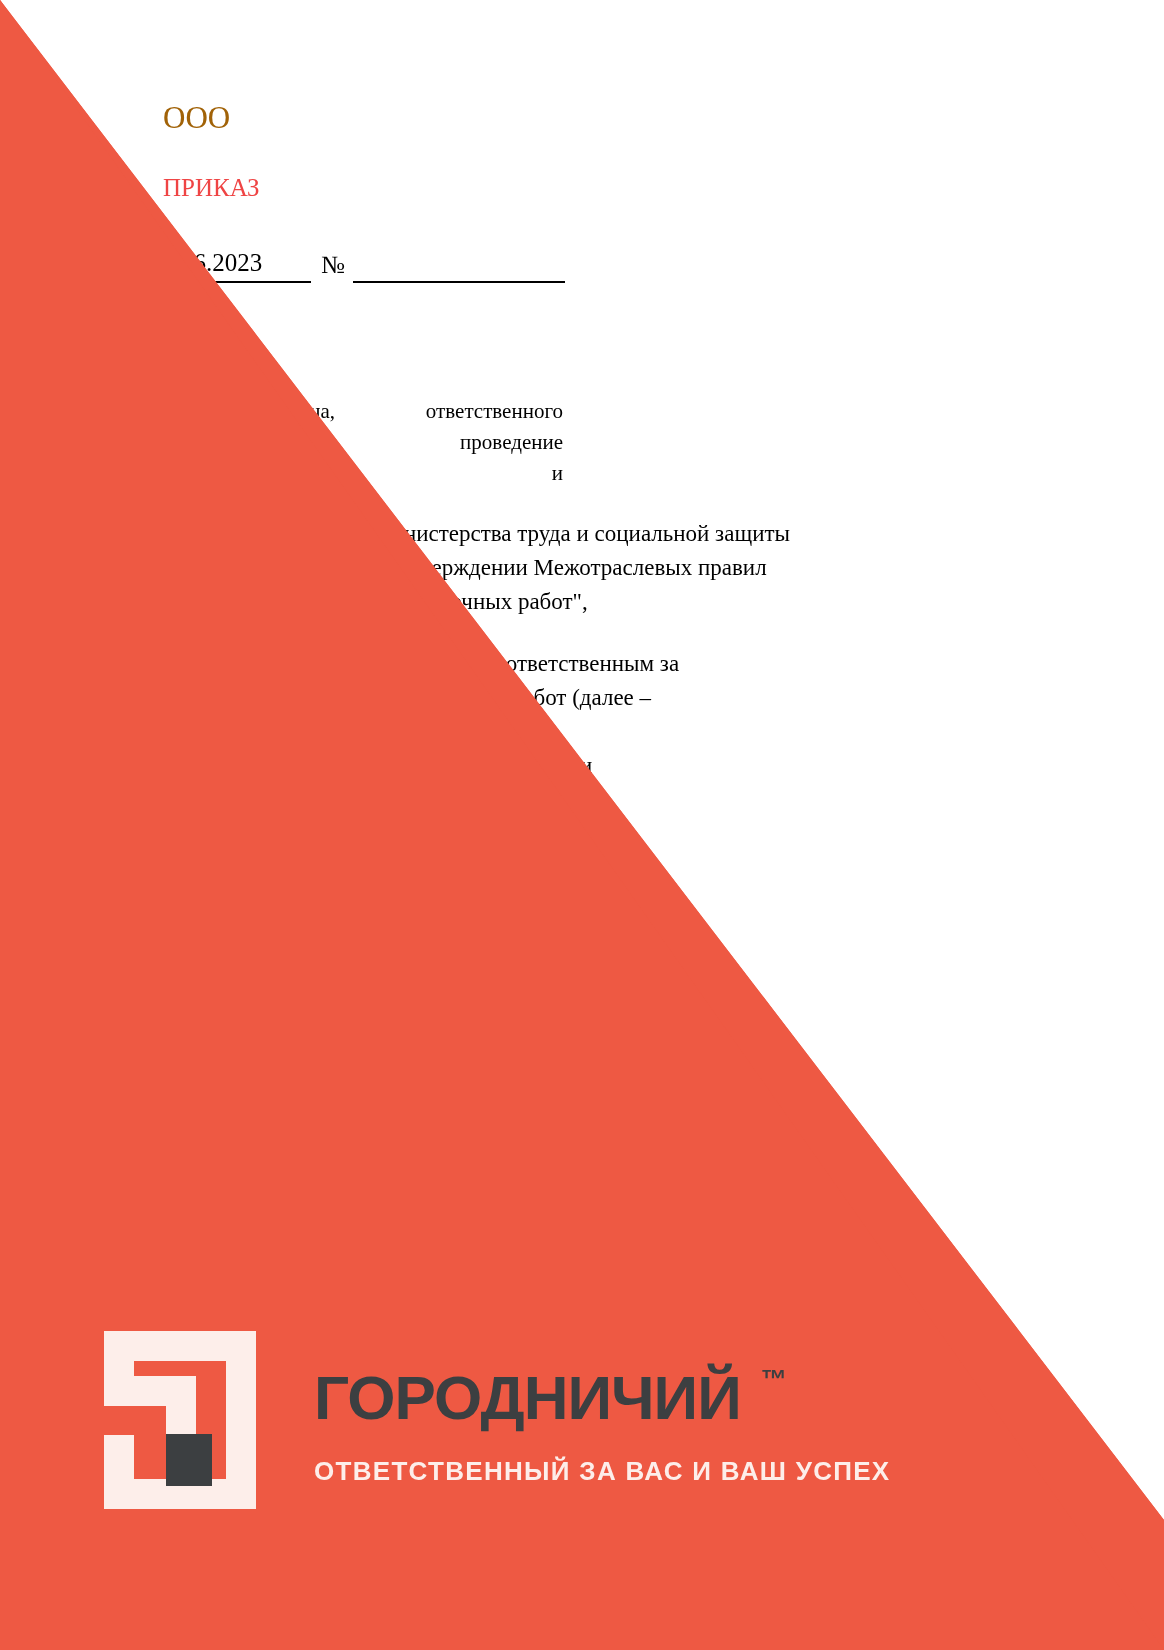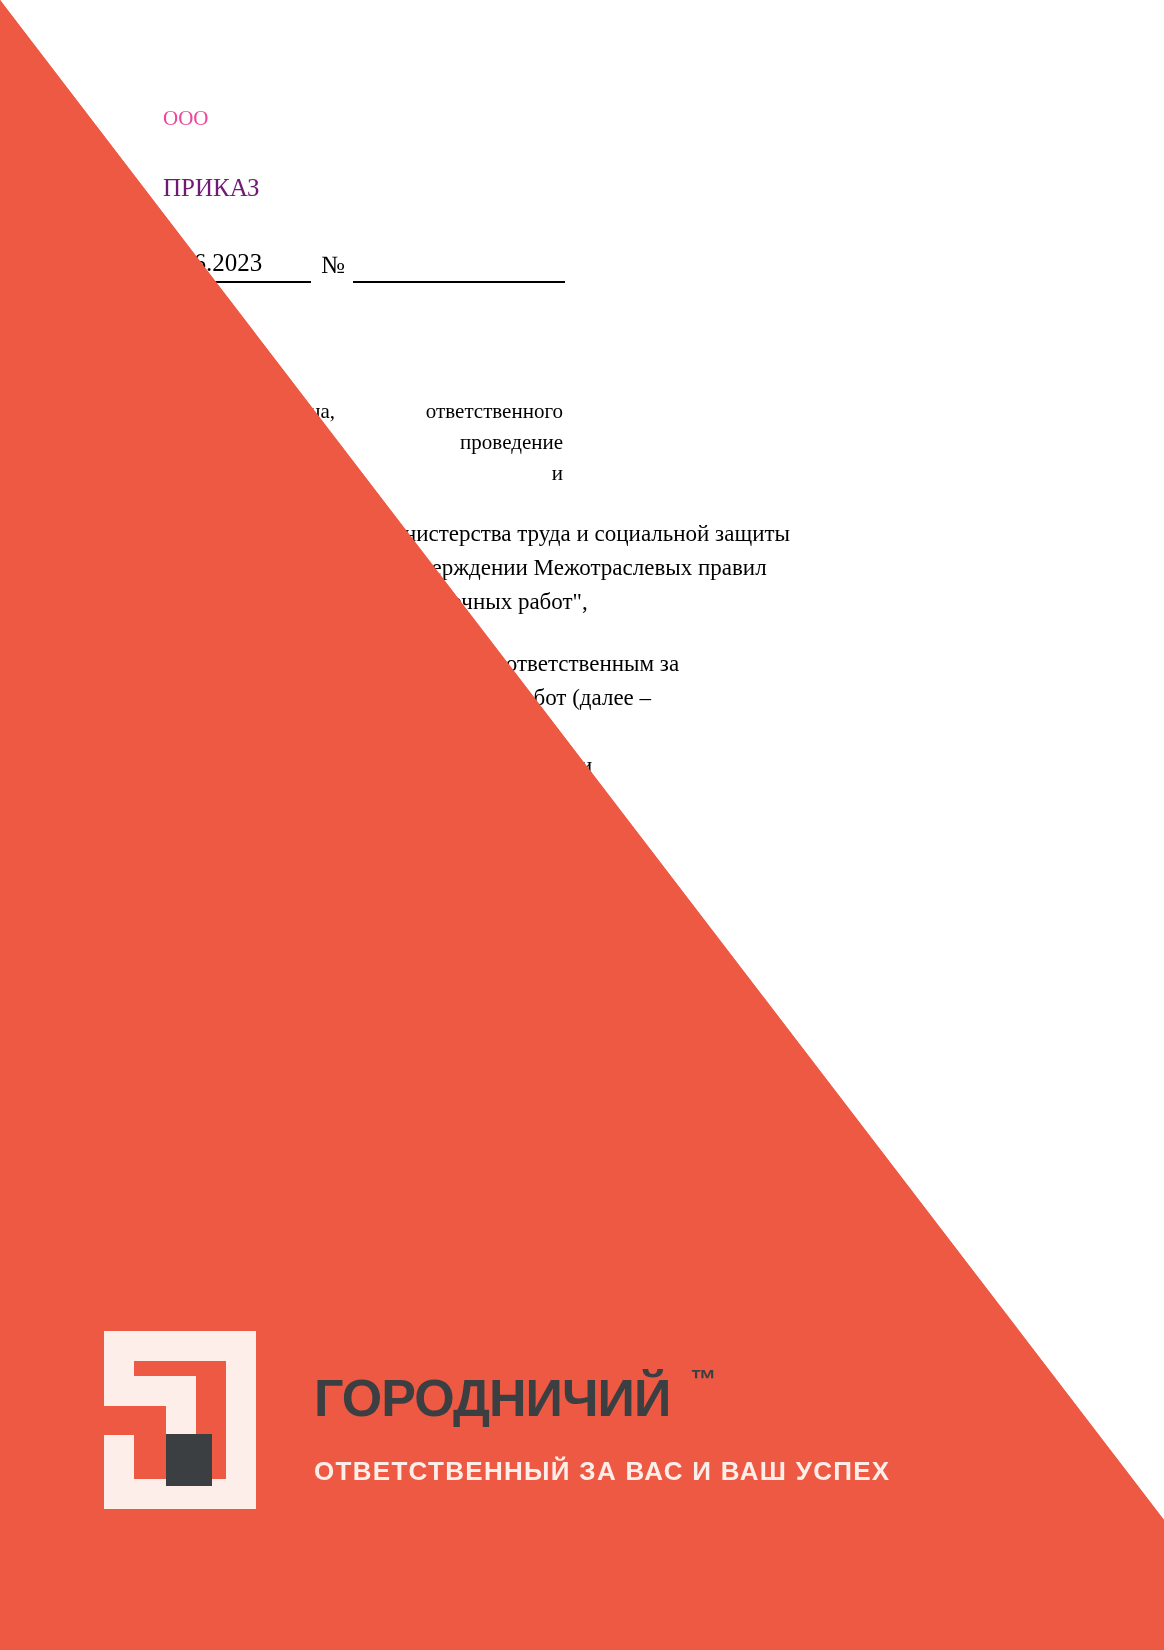--- a/index.html
+++ b/index.html
@@ -21,30 +21,30 @@
   }
 
   .doc-body {
     position: absolute;
     left: 163px;
     top: 100px;
     width: 882px;
   }
 
   .org-line {
-    font-size: 21px;
+    font-size: 31px;
     line-height: 36px;
-    color: #ec4899;
+    color: #a16207;
     white-space: pre;
   }
 
   .doc-title {
     font-size: 25px;
     line-height: 36px;
-    color: #701a75;
+    color: #ef4444;
     margin-top: 34px;
   }
 
   .date-row {
     margin-top: 40px;
     font-size: 25px;
     line-height: 34px;
     color: #000;
     display: flex;
     align-items: flex-end;
@@ -148,21 +148,21 @@
     background: #3c3f41;
   }
   #logo-text {
     position: relative;
     margin-left: 58px;
     padding-top: 4px;
   }
   .wordmark {
     font-family: "Liberation Sans", "DejaVu Sans", sans-serif;
     font-weight: bold;
-    font-size: 52px;
+    font-size: 62px;
     line-height: 80px;
     letter-spacing: -1px;
     color: #3c3f41;
     white-space: nowrap;
   }
   .tm {
     font-family: "Liberation Sans", "DejaVu Sans", sans-serif;
     font-weight: bold;
     font-size: 26px;
     color: #3c3f41;

